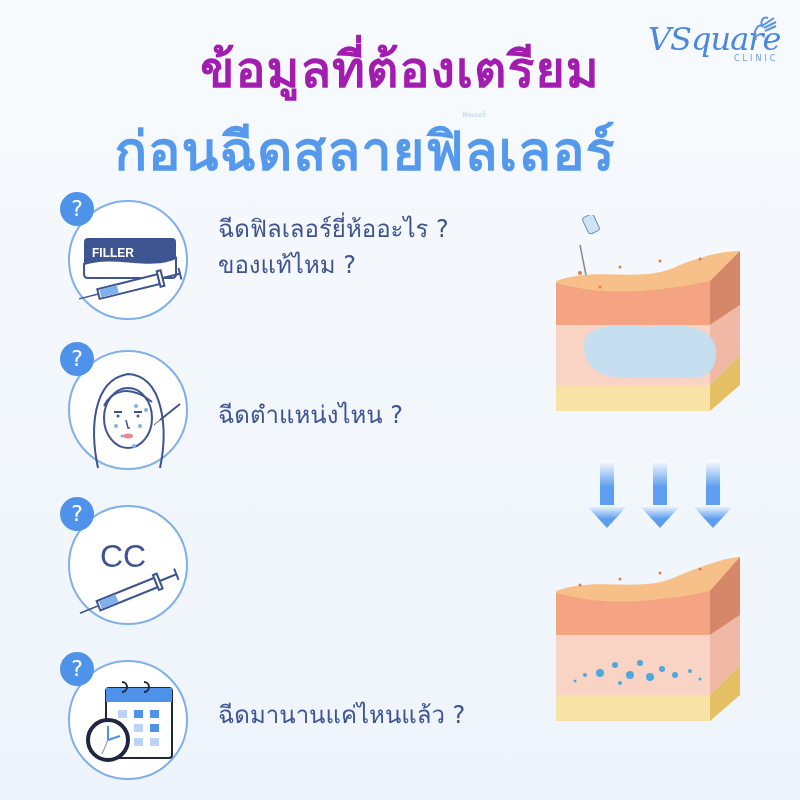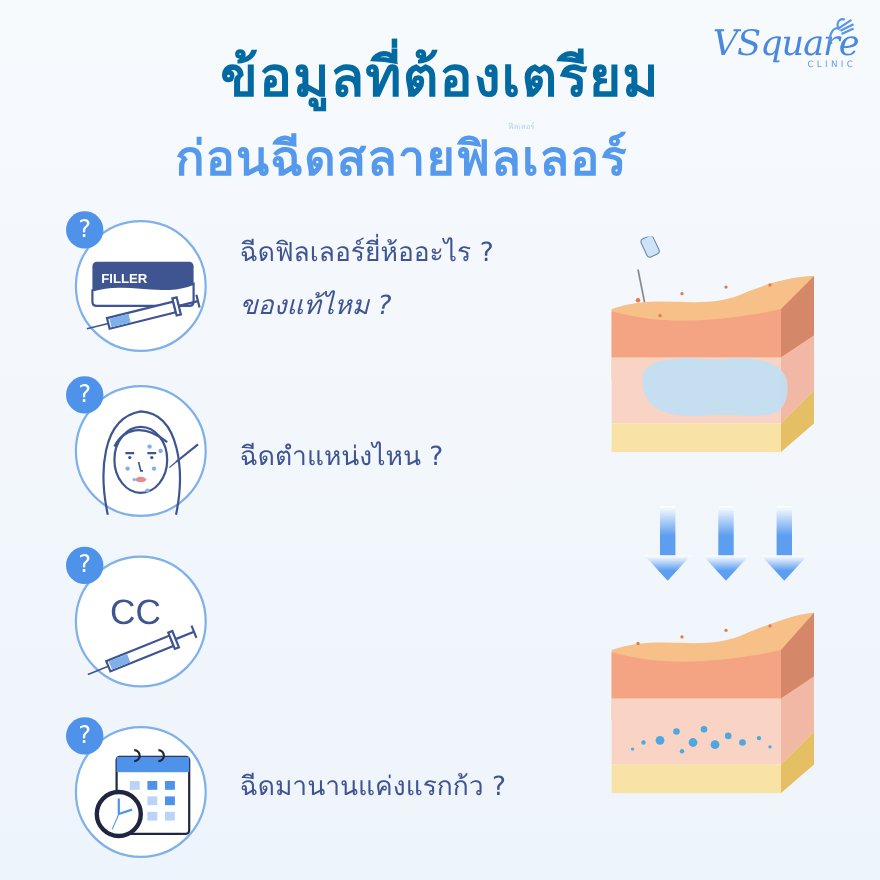--- a/index.html
+++ b/index.html
@@ -5,25 +5,25 @@
   * { box-sizing: border-box; margin: 0; padding: 0; }
   html, body { width: 800px; height: 800px; overflow: hidden; }
   body {
     font-family: "DejaVu Sans", "Liberation Sans", sans-serif;
     background: linear-gradient(180deg, #f7fafd 0%, #eef4fb 100%);
     position: relative;
   }
   .title1 {
     position: absolute; left: 0; width: 800px; top: 30px;
     text-align: center; font-size: 50px; font-weight: bold;
-    color: #0369a1; letter-spacing: 1px;
+    color: #a21caf; letter-spacing: 1px;
   }
   .title2 {
     position: absolute; left: 0; width: 730px; top: 108px;
-    text-align: center; font-size: 44px; font-weight: bold;
+    text-align: center; font-size: 54px; font-weight: bold;
     color: #5499ec; letter-spacing: 1px;
   }
   .watermark {
     position: absolute; left: 462px; top: 96px; font-size: 7px;
     color: #9bbbe8; opacity: .7; margin-top: 13px;
   }
   .logo { position: absolute; left: 648px; top: 14px; width: 140px; height: 60px; }
   .logo-main {
     position: absolute; left: 0; top: 6px; font-family: "DejaVu Serif", serif;
     font-style: italic; font-size: 32px; color: #4a88de; letter-spacing: -1px;
@@ -75,21 +75,21 @@
       <line x1="8" y1="86" x2="28" y2="86" stroke="#3e5591" stroke-width="1.5"></line>
       <rect x="28" y="81" width="62" height="10" fill="#fff" stroke="#3e5591" stroke-width="2"></rect>
       <rect x="30" y="82" width="18" height="8" fill="#7fb0ea"></rect>
       <rect x="90" y="78" width="4" height="16" fill="#fff" stroke="#3e5591" stroke-width="2"></rect>
       <line x1="94" y1="86" x2="112" y2="86" stroke="#3e5591" stroke-width="2"></line>
       <line x1="112" y1="80" x2="112" y2="92" stroke="#3e5591" stroke-width="2"></line>
     </g>
   </svg>
   <div class="qbadge">?</div>
   <div class="q-text" style="top:20px;">ฉีดฟิลเลอร์ยี่ห้ออะไร ?</div>
-  <div class="q-text" style="top:68px;font-style:italic;">ของแท้ไหม ?</div>
+  <div class="q-text" style="top:56px;">ของแท้ไหม ?</div>
 </div>
 
 <div class="row" style="top:342px;">
   <div class="circle"></div>
   <svg class="icon-svg" width="124" height="124" viewBox="0 0 124 124">
     <path d="M30 118 C22 80 24 30 60 24 C96 26 100 80 92 118" fill="none" stroke="#3e5591" stroke-width="2"></path>
     <ellipse cx="60" cy="68" rx="24" ry="30" fill="#fff" stroke="#3e5591" stroke-width="2"></ellipse>
     <path d="M36 56 C44 40 62 34 84 52" fill="none" stroke="#3e5591" stroke-width="2"></path>
     <path d="M46 62 L54 62 M66 62 L74 62" stroke="#3e5591" stroke-width="2"></path>
     <circle cx="50" cy="66" r="1.5" fill="#3e5591"></circle>
@@ -139,21 +139,21 @@
         <rect x="82" y="64" width="9" height="8" fill="#4f92ea"></rect>
       <rect x="66" y="78" width="9" height="8"></rect>
         <rect x="82" y="78" width="9" height="8"></rect>
     </g>
     <circle cx="40" cy="80" r="20" fill="#fff" stroke="#1f2640" stroke-width="4"></circle>
     <line x1="40" y1="80" x2="40" y2="66" stroke="#4f92ea" stroke-width="2"></line>
     <line x1="40" y1="80" x2="52" y2="76" stroke="#4f92ea" stroke-width="2"></line>
     <line x1="40" y1="80" x2="34" y2="94" stroke="#4f92ea" stroke-width="1"></line>
   </svg>
   <div class="qbadge">?</div>
-  <div class="q-text" style="top:46px;">ฉีดมานานแค่งแรกก้ว ?</div>
+  <div class="q-text" style="top:46px;">ฉีดมานานแค่ไหนแล้ว ?</div>
 </div>
 
 <svg class="skin" style="left:540px;top:215px;" width="210" height="200" viewBox="0 0 210 200">
   <rect x="45" y="0" width="12" height="18" rx="3" fill="#cfe3f6" stroke="#6a8ab0" transform="rotate(-25 51 9)"></rect>
   <line x1="40" y1="30" x2="48" y2="70" stroke="#888" stroke-width="1.5"></line>
   <path d="M16 66 C60 50 100 70 140 50 C170 38 190 36 200 36 L200 100 L170 130 L16 130 Z" fill="#f7c089"></path>
   <path d="M16 68 C60 80 100 78 150 70 L170 66 L170 110 L16 110 Z" fill="#f4a482"></path>
   <path d="M170 66 L200 36 L200 90 L170 110 Z" fill="#d5876a"></path>
   <rect x="16" y="110" width="154" height="60" fill="#f9d3c3"></rect>
   <path d="M170 110 L200 90 L200 140 L170 170 Z" fill="#f1b8a5"></path>

